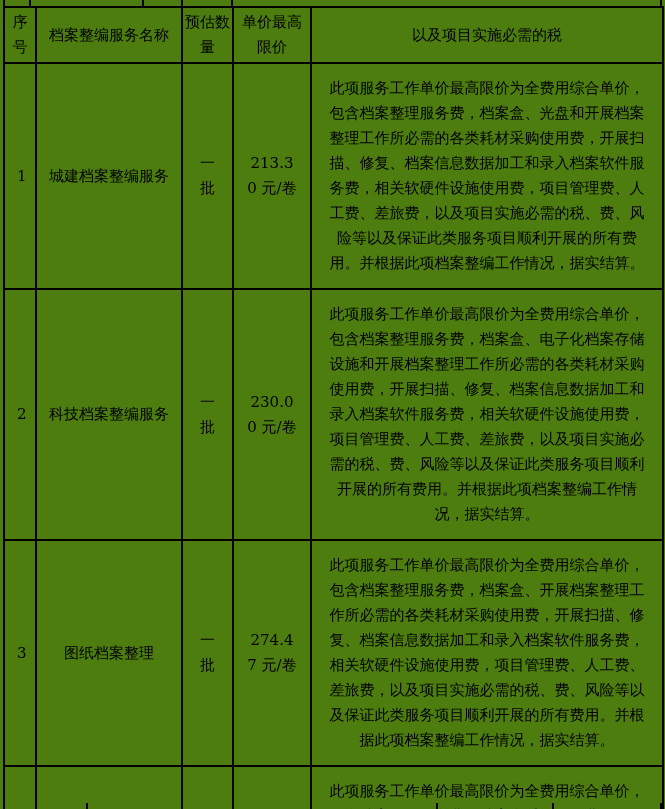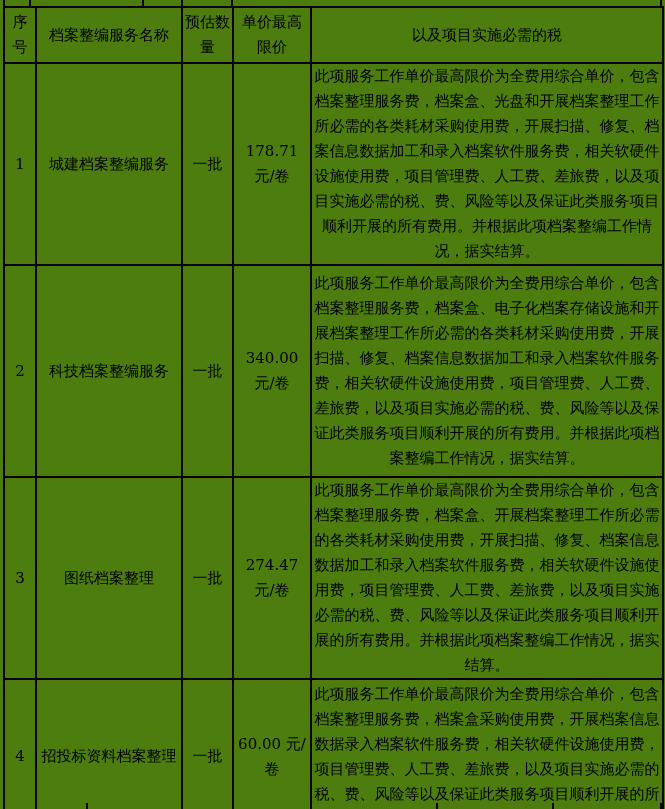--- a/index.html
+++ b/index.html
@@ -26,21 +26,21 @@
 
   table.price-table {
     position:absolute;
     left:3px; top:6px;
     width:659px;
     border-collapse:collapse;
     table-layout:fixed;
   }
   table.price-table td {
     border:2px solid #000;
-    padding:0;
+    padding:12px;
     font-size:15px;
     line-height:25px;
     text-align:center;
     vertical-align:middle;
     overflow:hidden;
   }
   tr.hdr td {
     font-size:15px;
     line-height:25px;
     padding:2px 2px;
@@ -103,29 +103,29 @@
       <td class="name-cell">档案整编服务名称</td>
       <td class="qty-cell">预估数量</td>
       <td class="price-cell" style="line-height:25px">单价最高限价</td>
       <td class="desc-cell" style="text-align:center;vertical-align:middle">以及项目实施必需的税</td>
     </tr>
 
     <tr class="r1">
       <td class="no-cell">1</td>
       <td class="name-cell">城建档案整编服务</td>
       <td class="qty-cell">一批</td>
-      <td class="price-cell">178.71 元/卷</td>
+      <td class="price-cell">213.30 元/卷</td>
       <td class="desc-cell">此项服务工作单价最高限价为全费用综合单价，包含档案整理服务费，档案盒、光盘和开展档案整理工作所必需的各类耗材采购使用费，开展扫描、修复、档案信息数据加工和录入档案软件服务费，相关软硬件设施使用费，项目管理费、人工费、差旅费，以及项目实施必需的税、费、风险等以及保证此类服务项目顺利开展的所有费用。并根据此项档案整编工作情况，据实结算。</td>
     </tr>
 
     <tr class="r2">
       <td class="no-cell">2</td>
       <td class="name-cell">科技档案整编服务</td>
       <td class="qty-cell">一批</td>
-      <td class="price-cell">340.00 元/卷</td>
+      <td class="price-cell">230.00 元/卷</td>
       <td class="desc-cell">此项服务工作单价最高限价为全费用综合单价，包含档案整理服务费，档案盒、电子化档案存储设施和开展档案整理工作所必需的各类耗材采购使用费，开展扫描、修复、档案信息数据加工和录入档案软件服务费，相关软硬件设施使用费，项目管理费、人工费、差旅费，以及项目实施必需的税、费、风险等以及保证此类服务项目顺利开展的所有费用。并根据此项档案整编工作情况，据实结算。</td>
     </tr>
 
     <tr class="r3">
       <td class="no-cell">3</td>
       <td class="name-cell">图纸档案整理</td>
       <td class="qty-cell">一批</td>
       <td class="price-cell">274.47 元/卷</td>
       <td class="desc-cell">此项服务工作单价最高限价为全费用综合单价，包含档案整理服务费，档案盒、开展档案整理工作所必需的各类耗材采购使用费，开展扫描、修复、档案信息数据加工和录入档案软件服务费，相关软硬件设施使用费，项目管理费、人工费、差旅费，以及项目实施必需的税、费、风险等以及保证此类服务项目顺利开展的所有费用。并根据此项档案整编工作情况，据实结算。</td>
     </tr>

